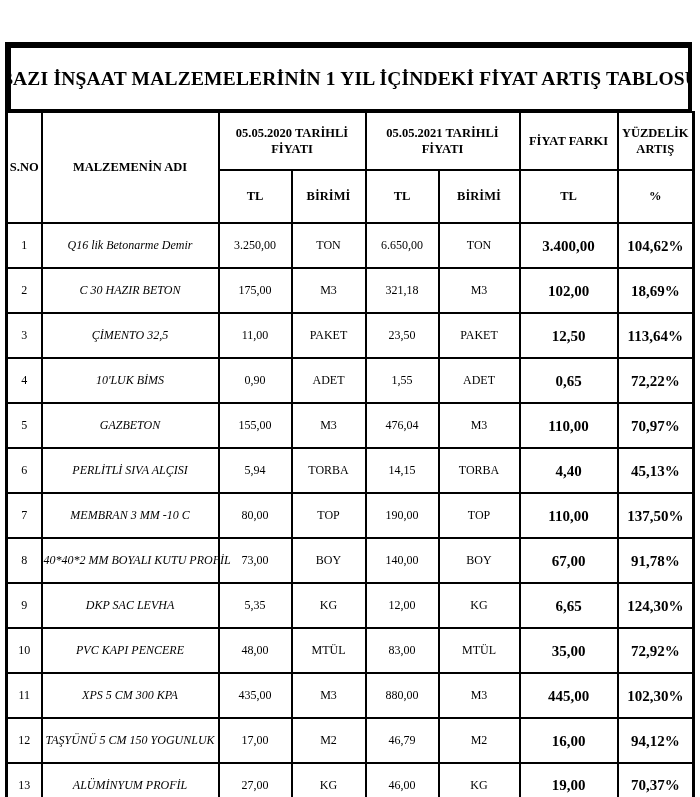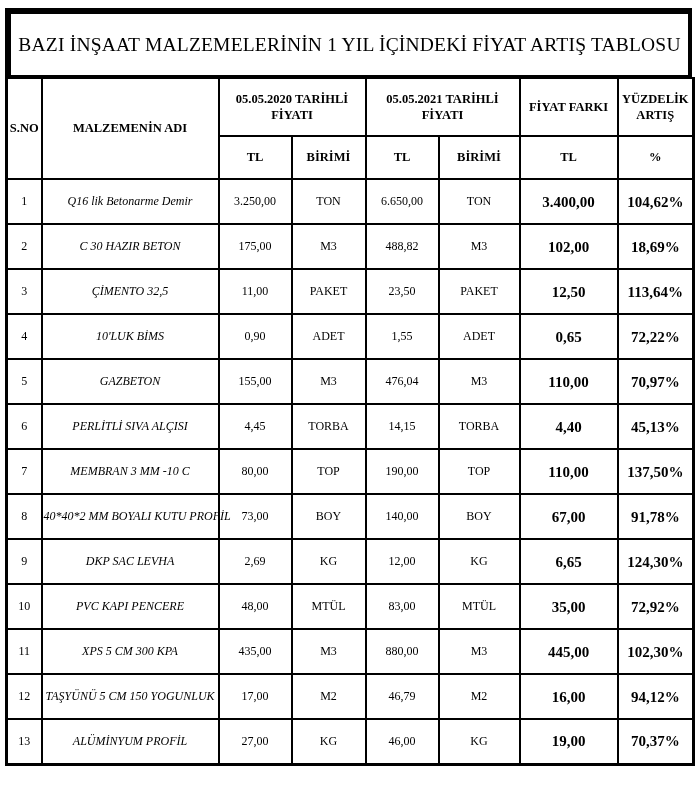--- a/index.html
+++ b/index.html
@@ -5,32 +5,32 @@
   html,body{margin:0;padding:0;background:#ffffff;}
   .page{
     width:700px;height:797px;background:#ffffff;position:relative;
     font-family:"Liberation Serif",serif;color:#000000;overflow:hidden;
   }
   .doc{position:absolute;left:5px;top:8px;width:687px;}
   .title-box{
     box-sizing:border-box;width:687px;height:69px;
     border:4px solid #000;border-top-width:6px;border-left-width:6px;border-bottom-width:2px;
     display:flex;align-items:center;justify-content:center;
-    font-weight:normal;font-size:19.5px;letter-spacing:0.2px;white-space:nowrap;overflow:hidden;
+    font-weight:bold;font-size:19.5px;letter-spacing:0.2px;white-space:nowrap;overflow:hidden;margin-top:34px;
   }
   table.price-table{
     border-collapse:collapse;table-layout:fixed;width:687px;
     border-left:3px solid #000;border-right:3px solid #000;border-bottom:3px solid #000;
   }
   .price-table th,.price-table td{
     border:2px solid #000;text-align:center;vertical-align:middle;
     padding:0 1px;overflow:visible;
   }
   .price-table thead tr.h1{height:58px;}
-  .price-table thead tr.h2{height:43px;}
+  .price-table thead tr.h2{height:53px;}
   .price-table tbody tr{height:45px;}
   .price-table th{font-weight:bold;font-size:12.5px;line-height:1.3;}
   .price-table td{font-size:12px;line-height:1.2;}
   td.name{white-space:nowrap;font-style:italic;}
   td.diff,td.pct{font-weight:bold;font-size:15px;margin-top:44px;}
 </style>
 </head>
 <body>
 
 <div class="page">
@@ -76,21 +76,21 @@
     <td class="val">6.650,00</td>
     <td class="val">TON</td>
     <td class="diff">3.400,00</td>
     <td class="pct">104,62%</td>
   </tr>
           <tr>
     <td class="sno">2</td>
     <td class="name">C 30 HAZIR BETON</td>
     <td class="val">175,00</td>
     <td class="val">M3</td>
-    <td class="val">488,82</td>
+    <td class="val">321,18</td>
     <td class="val">M3</td>
     <td class="diff">102,00</td>
     <td class="pct">18,69%</td>
   </tr>
           <tr>
     <td class="sno">3</td>
     <td class="name">ÇİMENTO 32,5</td>
     <td class="val">11,00</td>
     <td class="val">PAKET</td>
     <td class="val">23,50</td>
@@ -114,21 +114,21 @@
     <td class="val">155,00</td>
     <td class="val">M3</td>
     <td class="val">476,04</td>
     <td class="val">M3</td>
     <td class="diff">110,00</td>
     <td class="pct">70,97%</td>
   </tr>
           <tr>
     <td class="sno">6</td>
     <td class="name">PERLİTLİ SIVA ALÇISI</td>
-    <td class="val">4,45</td>
+    <td class="val">5,94</td>
     <td class="val">TORBA</td>
     <td class="val">14,15</td>
     <td class="val">TORBA</td>
     <td class="diff">4,40</td>
     <td class="pct">45,13%</td>
   </tr>
           <tr>
     <td class="sno">7</td>
     <td class="name">MEMBRAN 3 MM -10 C</td>
     <td class="val">80,00</td>
@@ -144,21 +144,21 @@
     <td class="val">73,00</td>
     <td class="val">BOY</td>
     <td class="val">140,00</td>
     <td class="val">BOY</td>
     <td class="diff">67,00</td>
     <td class="pct">91,78%</td>
   </tr>
           <tr>
     <td class="sno">9</td>
     <td class="name">DKP SAC LEVHA</td>
-    <td class="val">2,69</td>
+    <td class="val">5,35</td>
     <td class="val">KG</td>
     <td class="val">12,00</td>
     <td class="val">KG</td>
     <td class="diff">6,65</td>
     <td class="pct">124,30%</td>
   </tr>
           <tr>
     <td class="sno">10</td>
     <td class="name">PVC KAPI PENCERE</td>
     <td class="val">48,00</td>

